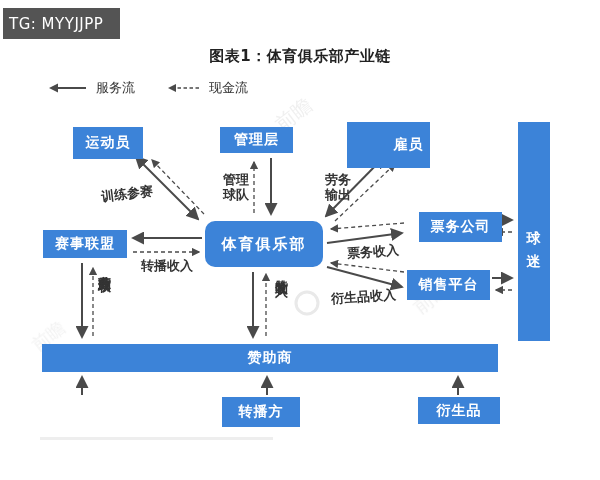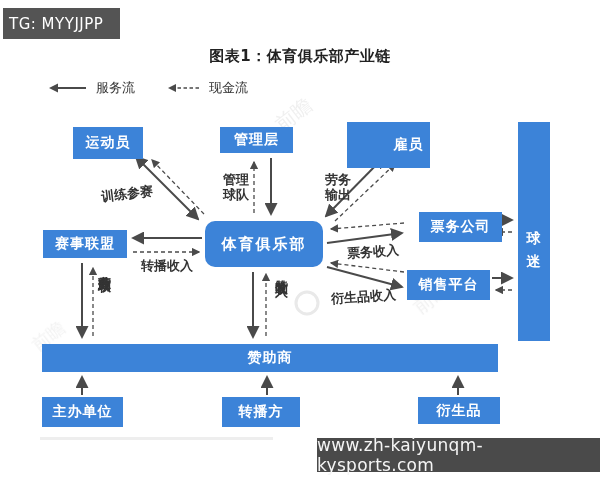--- a/index.html
+++ b/index.html
@@ -118,30 +118,28 @@
 
   <div class="node" style="left:73px;top:127px;width:70px;height:32px;">运动员</div>
   <div class="node" style="left:220px;top:127px;width:73px;height:26px;">管理层</div>
   <div class="node" style="left:347px;top:122px;width:83px;height:46px;padding-left:40px;">雇员</div>
   <div class="node fans" style="left:518px;top:122px;width:32px;height:219px;">球迷</div>
   <div class="node" style="left:43px;top:230px;width:84px;height:28px;">赛事联盟</div>
   <div class="node club" style="left:205px;top:221px;width:118px;height:46px;">体育俱乐部</div>
   <div class="node" style="left:407px;top:212px;width:83px;height:30px;margin-left:12px;">票务公司</div>
   <div class="node" style="left:407px;top:270px;width:83px;height:30px;">销售平台</div>
   <div class="node" style="left:42px;top:344px;width:456px;height:28px;">赞助商</div>
-  <div class="node" style="left:42px;top:397px;width:81px;height:30px;">主办单位</div>
   <div class="node" style="left:222px;top:397px;width:78px;height:30px;">转播方</div>
   <div class="node" style="left:418px;top:397px;width:82px;height:27px;">衍生品</div>
 
   <div class="elabel" style="left:101px;top:186px;transform:rotate(-7deg);">训练参赛</div>
   <div class="elabel twoline" style="left:221px;top:172px;">管理球队</div>
   <div class="elabel twoline" style="left:321px;top:172px;text-align:right;">劳务输出</div>
   <div class="elabel" style="left:141px;top:258px;">转播收入</div>
   <div class="elabel" style="left:347px;top:244px;transform:rotate(-4deg);">票务收入</div>
   <div class="elabel" style="left:331px;top:289px;transform:rotate(-4deg);">衍生品收入</div>
   <div class="elabel vert" style="left:97px;top:265px;height:80px;">商业赞助权</div>
   <div class="elabel vert" style="left:274px;top:270px;height:68px;">赞助收入</div>
 
   <div class="faint-row"></div>
 
-  <div class="footer">www.zh-kaiyunqm-kysports.com</div>
 
 </div>
 
 </body></html>

